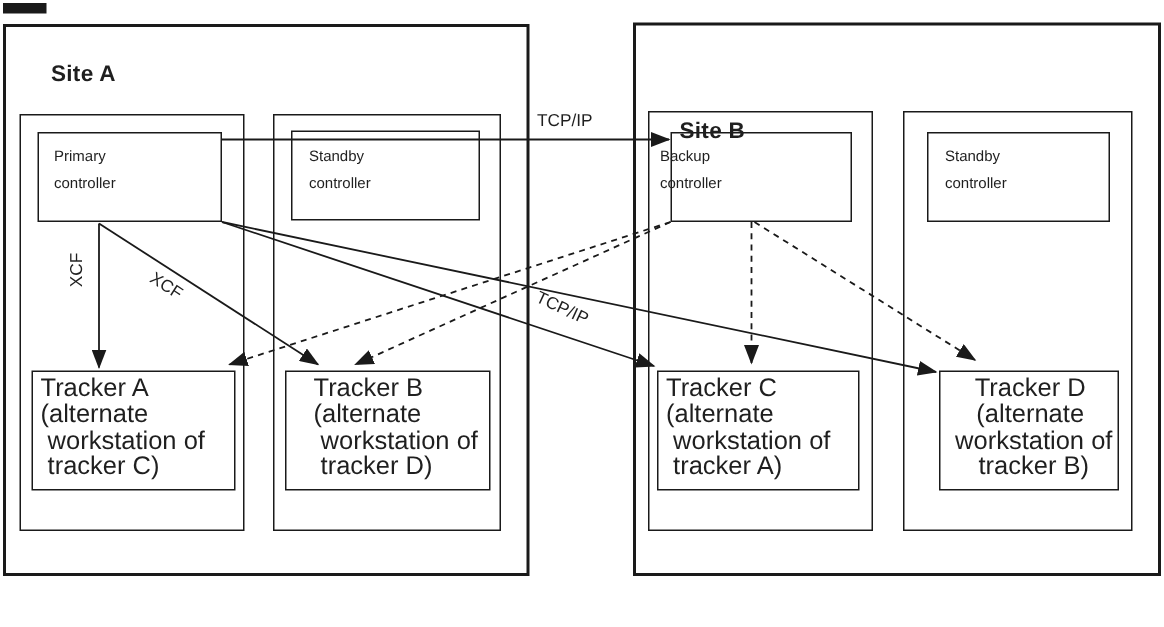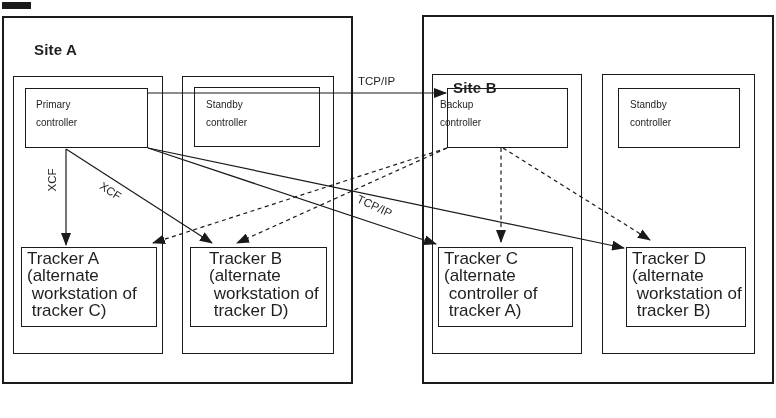--- a/index.html
+++ b/index.html
@@ -82,25 +82,25 @@
   <div class="ctrl-label" style="left:440px;top:96px;">Backup
 controller</div>
 
   <div class="box node-box" style="left:618px;top:88px;width:122px;height:60px;"></div>
   <div class="ctrl-label" style="left:630px;top:96px;">Standby
 controller</div>
 
   <div class="box node-box" style="left:438px;top:247px;width:135px;height:80px;"></div>
   <div class="trk-label" style="left:444px;top:250px;">Tracker C
 (alternate
- controller of
+ workstation of
  tracker A)</div>
 
   <div class="box node-box" style="left:626px;top:247px;width:120px;height:80px;"></div>
-  <div class="trk-label" style="left:632px;top:250px;">Tracker D
+  <div class="trk-label" style="left:632px;top:250px;text-align:center;">Tracker D
 (alternate
  workstation of
  tracker B)</div>
 
   <div class="line-label" style="left:358px;top:75px;">TCP/IP</div>
   <div class="line-label rot" style="left:40px;top:174px;transform:rotate(-90deg);">XCF</div>
   <div class="line-label rot" style="left:99px;top:185px;transform:rotate(33deg);">XCF</div>
   <div class="line-label rot" style="left:356px;top:200px;transform:rotate(25deg);">TCP/IP</div>
 
 </div>

